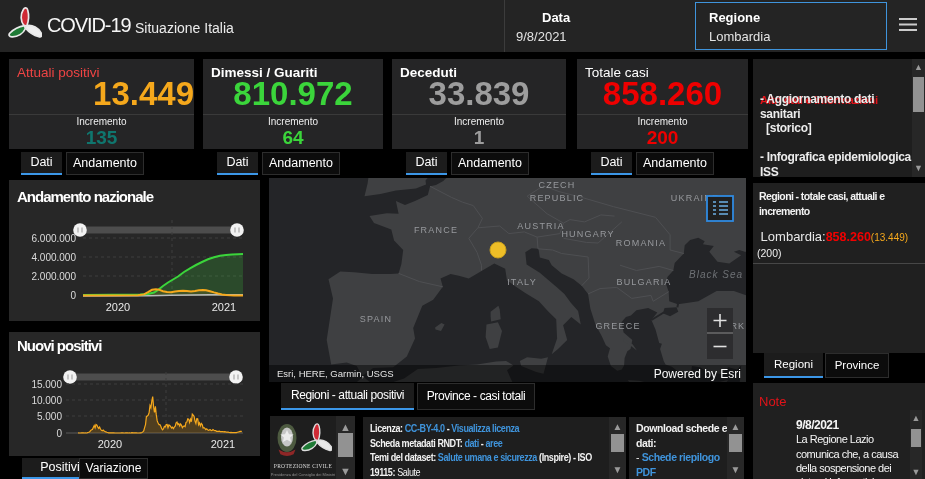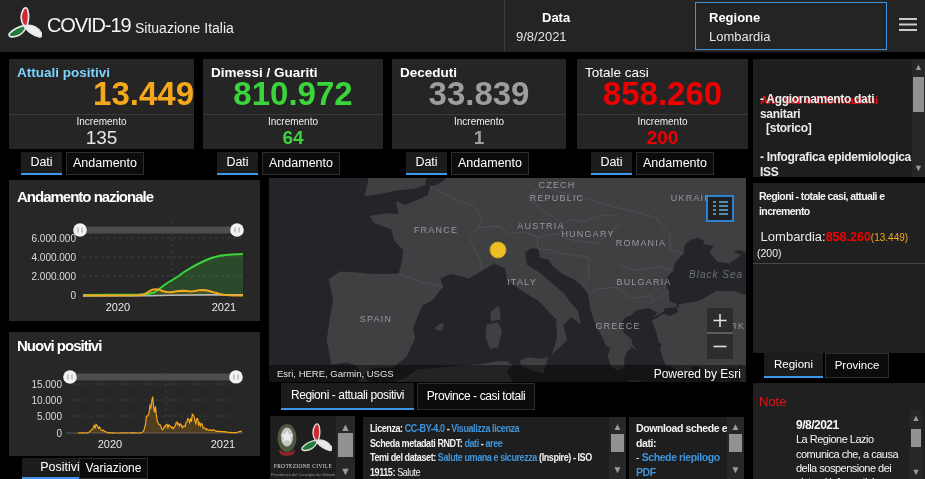--- a/index.html
+++ b/index.html
@@ -33,25 +33,25 @@
 <div class="abs" style="left:47px;top:14px;font-size:20px;letter-spacing:-1.1px;color:#f5f5f5;">COVID-19</div>
 <div class="abs" style="left:135px;top:20px;font-size:14px;color:#ececec;">Situazione Italia</div>
 <div class="abs" style="left:516px;top:10px;font-size:13px;font-weight:bold;color:#fff;padding-left:26px;">Data</div>
 <div class="abs" style="left:516px;top:29px;font-size:13px;color:#e3e3e3;">9/8/2021</div>
 <div class="abs" style="left:695px;top:2px;width:192px;height:48px;border:1px solid #3f94dc;"></div>
 <div class="abs" style="left:709px;top:10px;font-size:13px;font-weight:bold;color:#fff;">Regione</div>
 <div class="abs" style="left:709px;top:29px;font-size:13px;color:#e3e3e3;">Lombardia</div>
 <div class="abs" style="left:899px;top:18px;width:18px;height:2px;background:#ccc;box-shadow:0 5.5px 0 #ccc, 0 11px 0 #ccc;"></div>
 
 <div class="panel" style="left:9px;top:59px;width:185px;height:90px;"></div>
-<div class="abs" style="left:17px;top:65px;font-size:13.5px;font-weight:bold;color:#7dd3fc;">Attuali positivi</div>
+<div class="abs" style="left:17px;top:65px;font-size:13.5px;font-weight:normal;color:#ef4444;">Attuali positivi</div>
 <div class="abs" style="left:9px;top:77px;width:185px;text-align:right;font-size:33px;font-weight:bold;color:#f5a81c;line-height:33px;">13.449</div>
 <div class="abs" style="left:9px;top:114px;width:185px;height:1px;background:#3a3a3a;"></div>
 <div class="abs" style="left:9px;top:116px;width:185px;text-align:center;font-size:10px;color:#eee;">Incremento</div>
-<div class="abs" style="left:9px;top:127px;width:185px;text-align:center;font-size:19px;font-weight:normal;color:#e5e5e5;">135</div>
+<div class="abs" style="left:9px;top:127px;width:185px;text-align:center;font-size:19px;font-weight:bold;color:#0f766e;">135</div>
 <div class="tab on" style="left:21px;top:152px;width:41px;height:23px;font-size:12.5px;line-height:20px;">Dati</div>
 <div class="tab off" style="left:66px;top:152px;width:78px;height:23px;font-size:12.5px;line-height:20px;">Andamento</div>
 
 <div class="panel" style="left:203px;top:59px;width:180px;height:90px;"></div>
 <div class="abs" style="left:211px;top:65px;font-size:13.5px;font-weight:bold;color:#fff;text-align:right;">Dimessi / Guariti</div>
 <div class="abs" style="left:203px;top:77px;width:180px;text-align:center;font-size:33px;font-weight:bold;color:#3bd53b;line-height:33px;">810.972</div>
 <div class="abs" style="left:203px;top:114px;width:180px;height:1px;background:#3a3a3a;"></div>
 <div class="abs" style="left:203px;top:116px;width:180px;text-align:center;font-size:10px;color:#eee;">Incremento</div>
 <div class="abs" style="left:203px;top:127px;width:180px;text-align:center;font-size:19px;font-weight:bold;color:#3bd53b;">64</div>
 <div class="tab on" style="left:217px;top:152px;width:41px;height:23px;font-size:12.5px;line-height:20px;">Dati</div>

